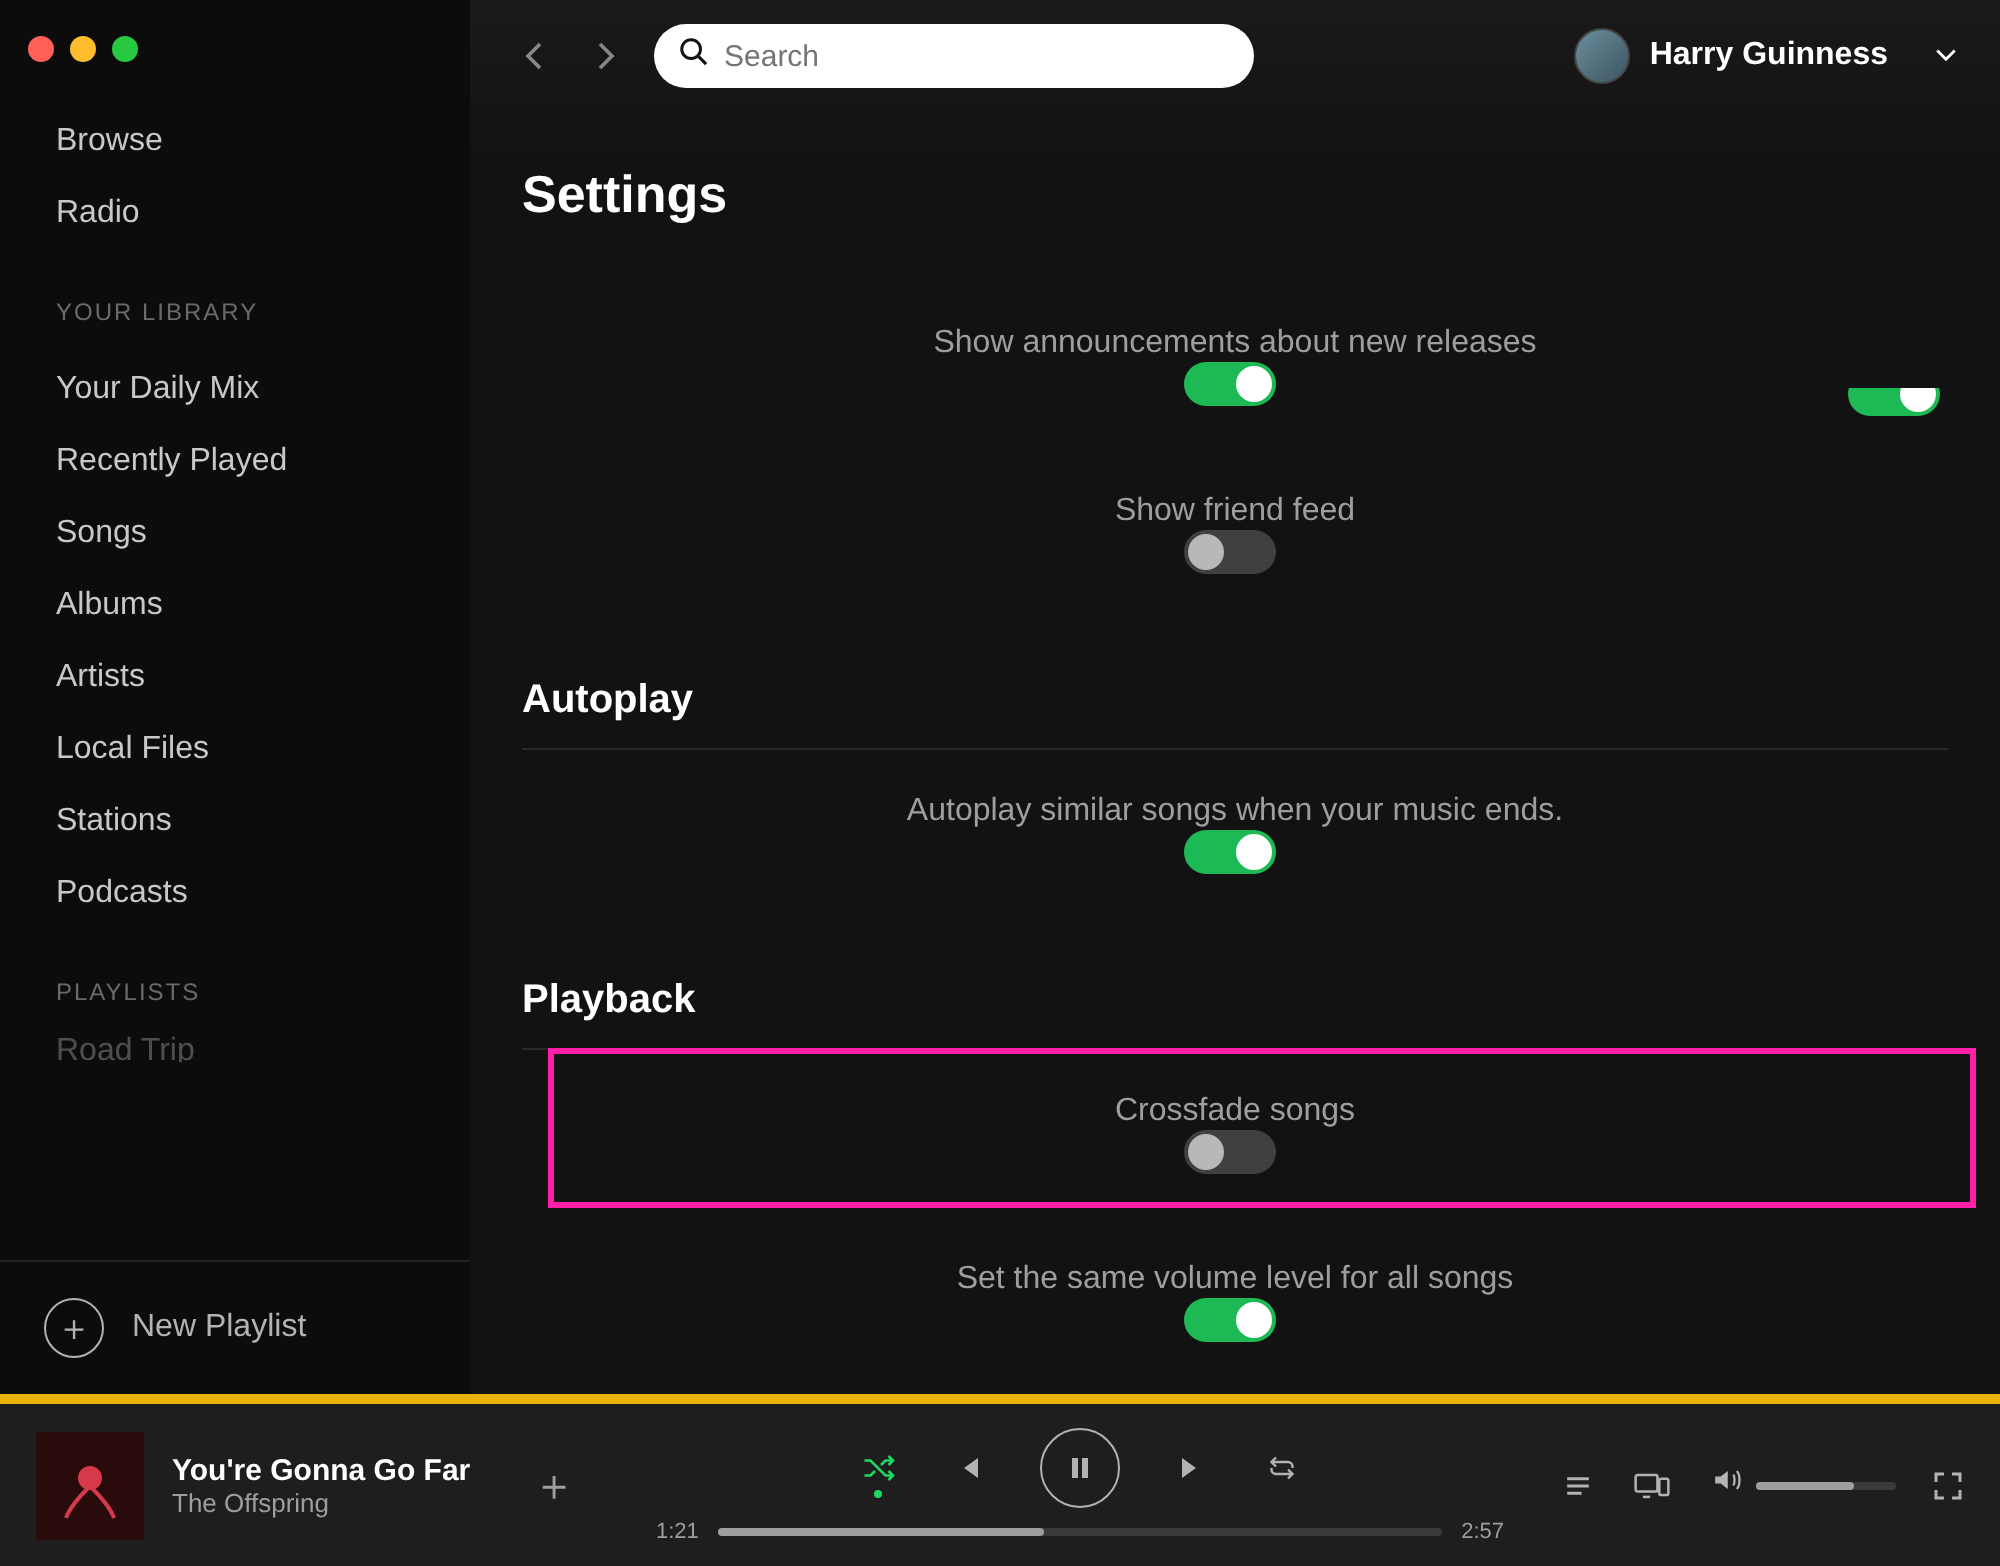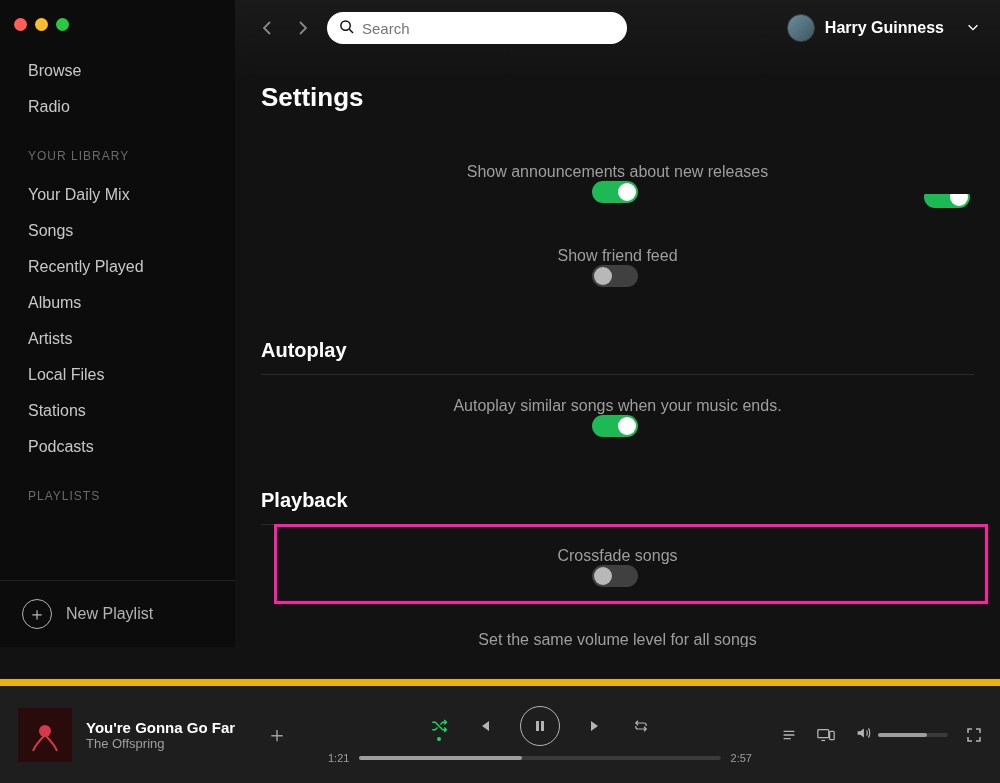--- a/index.html
+++ b/index.html
@@ -32,21 +32,21 @@
   h1.settings-title { color:#fff; font-size:26px; font-weight:700; margin:6px 0 28px 0; }
   .section-title { color:#fff; font-size:20px; font-weight:700; padding:18px 0 12px 0; border-bottom:1px solid #2a2a2a; margin-top:12px; }
   .row { display:flex; align-items:center; justify-content:space-between; padding:22px 2px; font-size:16px; color:#9e9e9e;flex-direction:column; }
   .toggle { width:46px; height:22px; border-radius:11px; background:#404040; position:relative; cursor:pointer; flex-shrink:0; margin-right:6px; }
   .toggle .knob { position:absolute; width:18px; height:18px; border-radius:50%; background:#b8b8b8; top:2px; left:2px; transition:.15s; }
   .toggle.on { background:#1db954; }
   .toggle.on .knob { left:26px; background:#fff; }
   .partial-toggle { position:absolute; top:138px; right:30px; width:46px; height:16px; overflow:hidden; }
   .highlight { border:3px solid #ff1fa8; position:absolute; left:274px; right:12px; top:524px; height:80px; pointer-events:none; }
 
-  .player { height:104px; background:#1e1e1e; border-top:7px solid #eab308; display:flex; align-items:center; padding:0 18px;margin-top:32px; }
+  .player { height:86px; background:#1e1e1e; border-top:5px solid #eab308; display:flex; align-items:center; padding:0 18px; }
   .np { display:flex; align-items:center; gap:14px; width:310px; }
   .art { width:54px; height:54px; background:#2a0b0b; display:flex; align-items:center; justify-content:center; }
   .art svg { width:40px; height:40px; }
   .np-text { display:flex; flex-direction:column; overflow:hidden; width:160px; }
   .np-title { color:#fff; font-size:15px; font-weight:600; white-space:nowrap; overflow:hidden; }
   .np-artist { color:#9e9e9e; font-size:13px; }
   .np-add { color:#9e9e9e; font-size:22px; cursor:pointer; padding:0 6px; }
 
   .controls { flex:1; display:flex; flex-direction:column; align-items:center; gap:6px; }
   .ctrl-row { display:flex; align-items:center; gap:28px; }
@@ -77,29 +77,32 @@
         <div class="dot green"></div>
       </div>
       <div class="sidebar-scroll">
         <div class="nav-section">
           <div class="nav-item">Browse</div>
           <div class="nav-item">Radio</div>
         </div>
         <div class="nav-header">YOUR LIBRARY</div>
         <div class="nav-section">
           <div class="nav-item">Your Daily Mix</div>
+          <div class="nav-item">Recently Played</div>
           <div class="nav-item">Songs</div>
-          <div class="nav-item">Recently Played</div>
           <div class="nav-item">Albums</div>
           <div class="nav-item">Artists</div>
           <div class="nav-item">Local Files</div>
           <div class="nav-item">Stations</div>
           <div class="nav-item">Podcasts</div>
         </div>
         <div class="nav-header">PLAYLISTS</div>
+        <div class="nav-section" style="opacity:.35; height:18px; overflow:hidden;">
+          <div class="nav-item" style="padding-top:0">Road Trip</div>
+        </div>
       </div>
       <div class="new-playlist">
         <div class="plus-circle">＋</div>
         <span>New Playlist</span>
       </div>
     </aside>
 
     <main class="main">
       <div class="topbar">
         <div class="navarrow">

